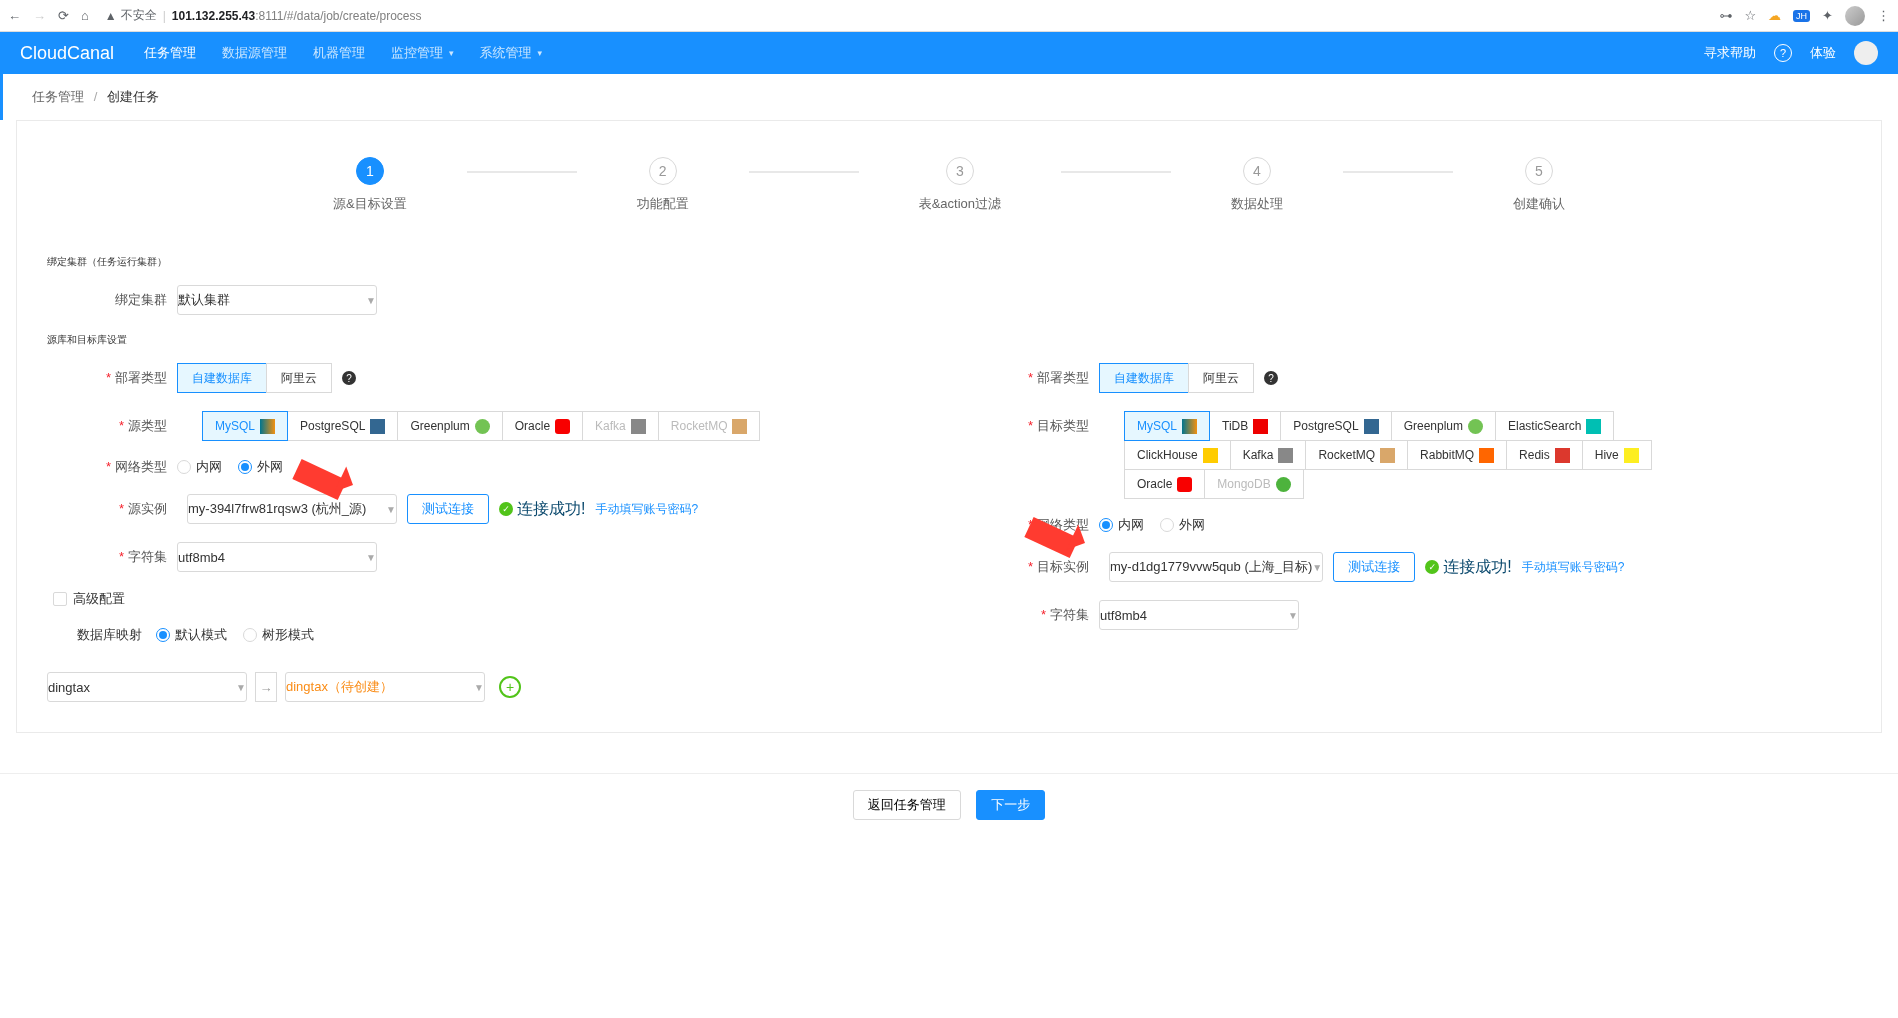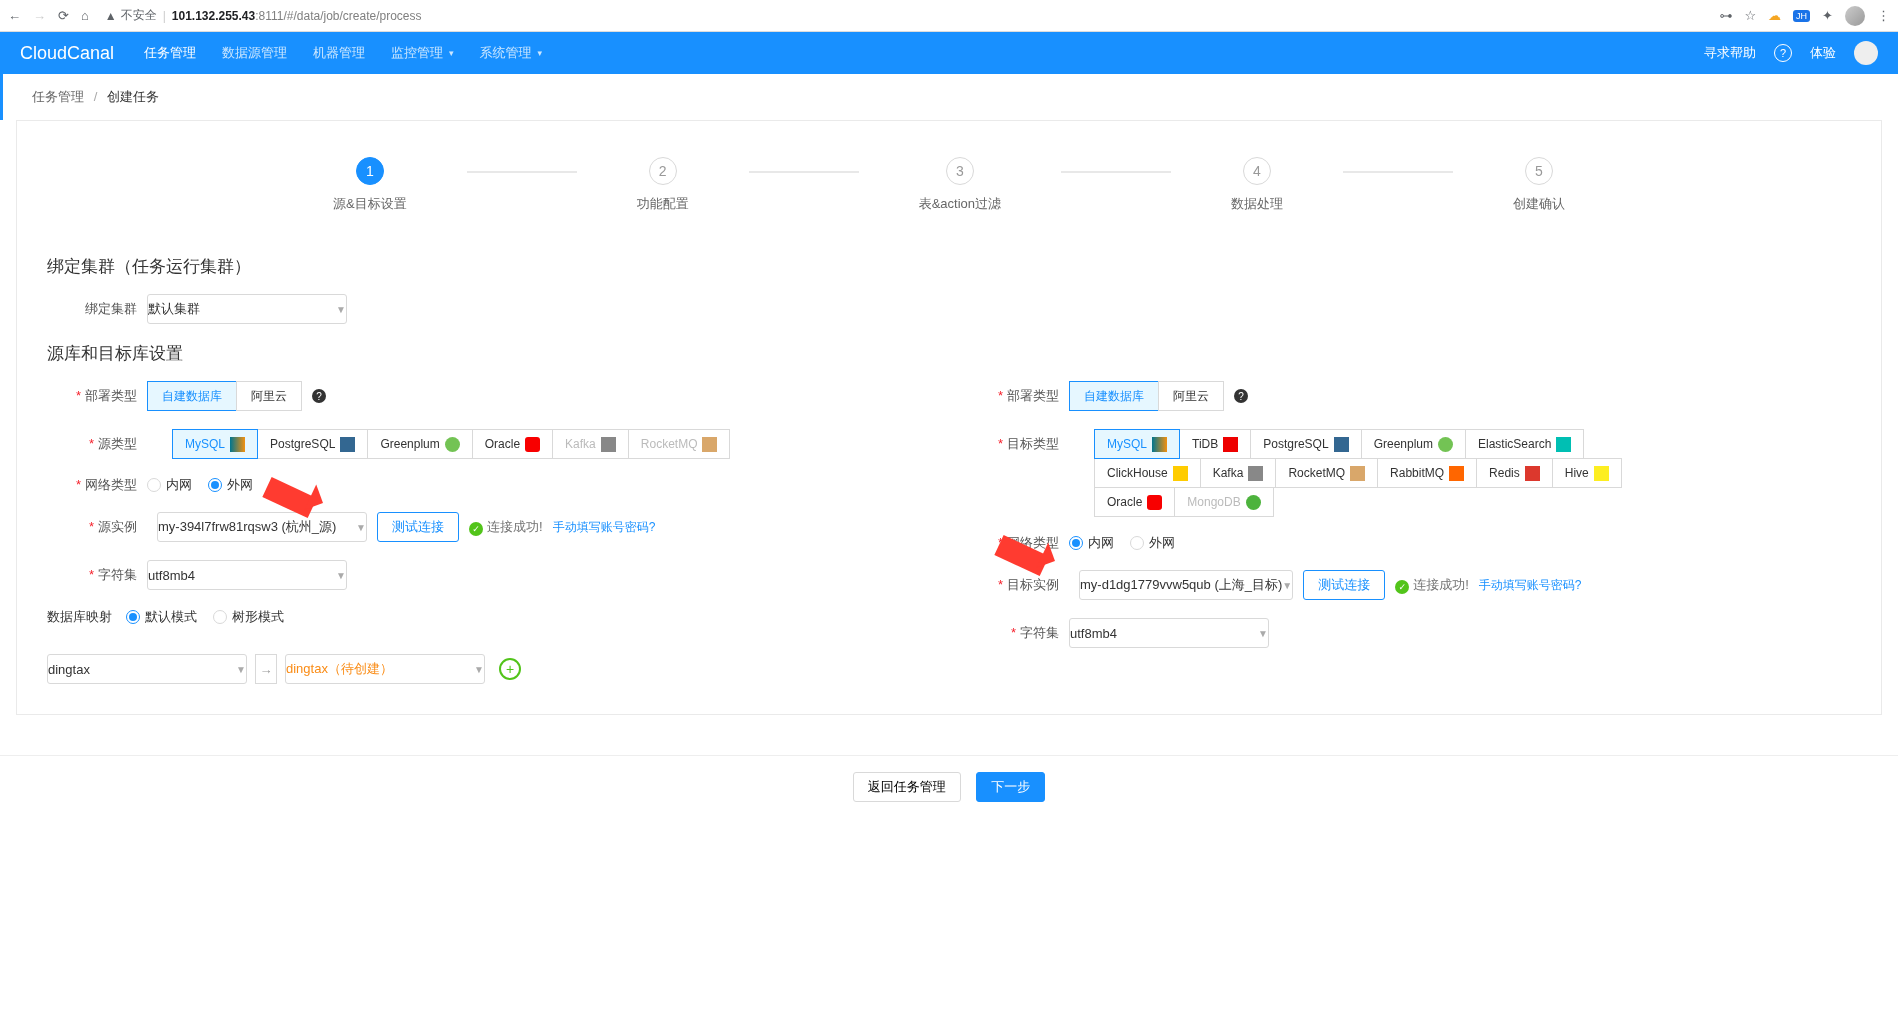--- a/index.html
+++ b/index.html
@@ -39,22 +39,22 @@
 
 .steps { display: flex; justify-content: center; gap: 60px; padding: 36px 60px 30px; align-items: flex-start; }
 .step { display: flex; flex-direction: column; align-items: center; gap: 10px; }
 .step-dot { width: 28px; height: 28px; border-radius: 50%; border: 1px solid #d9d9d9; display: flex; align-items: center; justify-content: center; color: #999; font-size: 14px; background: #fff; }
 .step.active .step-dot { background: #1890ff; color: #fff; border-color: #1890ff; }
 .step-label { font-size: 13px; color: #666; }
 .step-line { flex: 1; height: 2px; background: #e8e8e8; max-width: 110px; align-self: flex-start; margin-top: 14px; }
 
 
 .content { padding: 0 30px; }
-.section-title { font-size: 17px; font-weight: 500; color: #333; margin: 12px 0 16px; }
-.row { display: flex; align-items: center; margin-bottom: 18px; }
+.section-title { font-size: 10px; font-weight: 500; color: #333; margin: 12px 0 16px; }
+.row { display: flex; align-items: center; margin-bottom: 18px; margin-left: 30px; }
 .label { width: 90px; text-align: right; margin-right: 10px; color: #555; font-size: 13px; }
 .label .req { color: #f5222d; margin-right: 4px; }
 .select { height: 30px; border: 1px solid #d9d9d9; border-radius: 3px; padding: 0 0; display: flex; align-items: center; justify-content: space-between; min-width: 200px; background: #fff; cursor: pointer; }
 .select .arrow { color: #aaa; font-size: 10px; }
 
 .two-col { display: flex; gap: 40px; }
 .col { flex: 1; position: relative; }
 
 .btn-group { display: flex; gap: 0; }
 .btn-opt { height: 30px; padding: 0 14px; border: 1px solid #d9d9d9; display: flex; align-items: center; cursor: pointer; font-size: 12px; background: #fff; }
@@ -70,21 +70,21 @@
 
 .radio { display: inline-flex; align-items: center; gap: 5px; margin-right: 16px; cursor: pointer; }
 .radio-dot { width: 14px; height: 14px; border: 1px solid #d9d9d9; border-radius: 50%; position: relative; }
 .radio.checked .radio-dot { border-color: #1890ff; }
 .radio.checked .radio-dot::after { content: ''; position: absolute; width: 8px; height: 8px; background: #1890ff; border-radius: 50%; top: 2px; left: 2px; }
 
 .btn { height: 30px; padding: 0 14px; border: 1px solid #d9d9d9; border-radius: 3px; background: #fff; cursor: pointer; font-size: 13px; }
 .btn-primary-outline { border-color: #1890ff; color: #1890ff; }
 .btn-primary { background: #1890ff; color: #fff; border-color: #1890ff; }
 
-.status-ok { color: #737373; display: flex; align-items: flex-end; gap: 4px; font-size: 13px; }
+.status-ok { color: #0c4a6e; display: flex; align-items: center; gap: 4px; font-size: 16px; }
 .status-ok::before { content: '✓'; width: 14px; height: 14px; background: #52c41a; color: #fff; border-radius: 50%; display: inline-flex; align-items: center; justify-content: center; font-size: 9px; }
 .link { color: #1890ff; cursor: pointer; font-size: 12px; }
 
 .checkbox { display: inline-flex; align-items: center; gap: 6px; cursor: pointer; }
 .checkbox-box { width: 14px; height: 14px; border: 1px solid #d9d9d9; border-radius: 2px; }
 
 .mapping-row { display: flex; align-items: center; gap: 8px; margin-top: 28px; }
 .mapping-arr { width: 22px; height: 30px; border: 1px solid #d9d9d9; display: flex; align-items: center; justify-content: center; color: #999; }
 .orange { color: #fa8c16; }
 .add-btn { width: 22px; height: 22px; border: 2px solid #52c41a; border-radius: 50%; color: #52c41a; display: flex; align-items: center; justify-content: center; font-size: 14px; cursor: pointer; margin-left: 6px; }
@@ -281,20 +281,26 @@
         </div>
 
         <div class="row">
           <div class="label"><span class="req">*</span><span>字符集</span></div>
           <div class="select">
               <span>utf8mb4</span>
               <span class="arrow">▼</span>
             </div>
         </div>
 
+        <div class="row" style="margin-left:6px">
+          <span class="checkbox">
+              <span class="checkbox-box"></span>
+              <span>高级配置</span>
+            </span>
+        </div>
 
         <div class="row" style="margin-top:14px">
           <span style="font-weight:500;margin-right:14px">数据库映射</span>
           <span class="radio checked">
               <span class="radio-dot"></span>
               <span>默认模式</span>
             </span>
           <span class="radio">
               <span class="radio-dot"></span>
               <span>树形模式</span>

